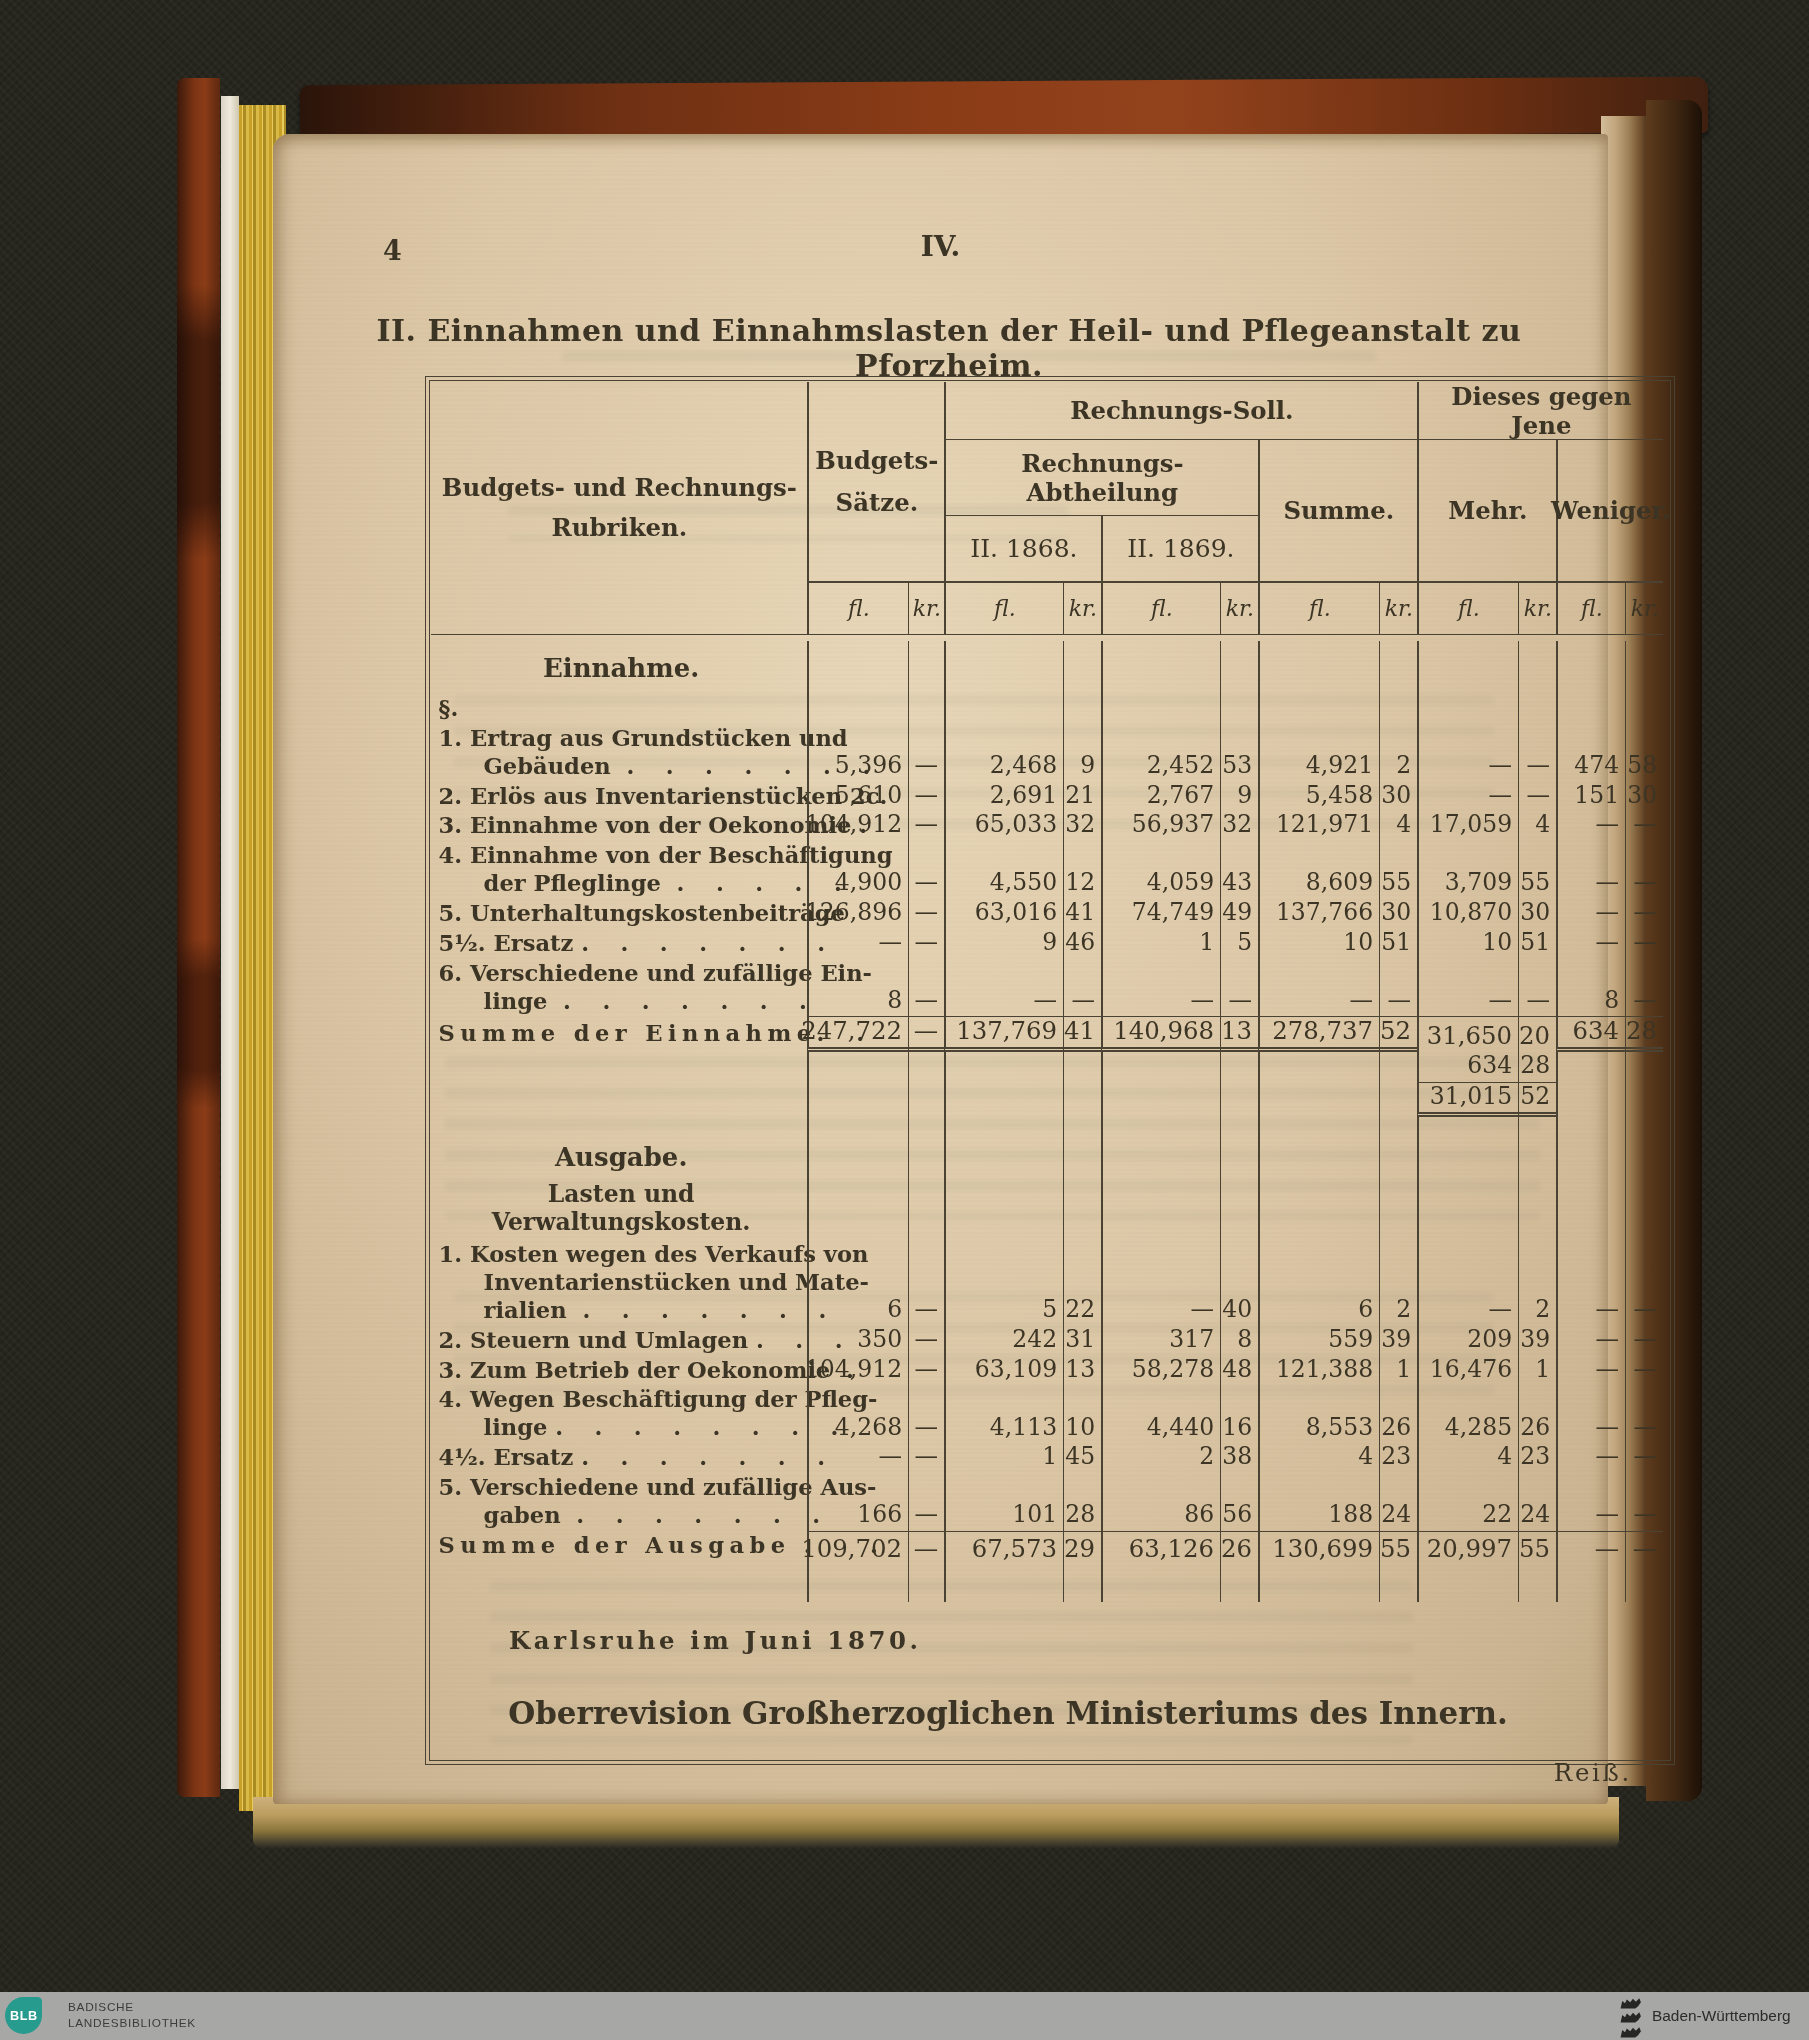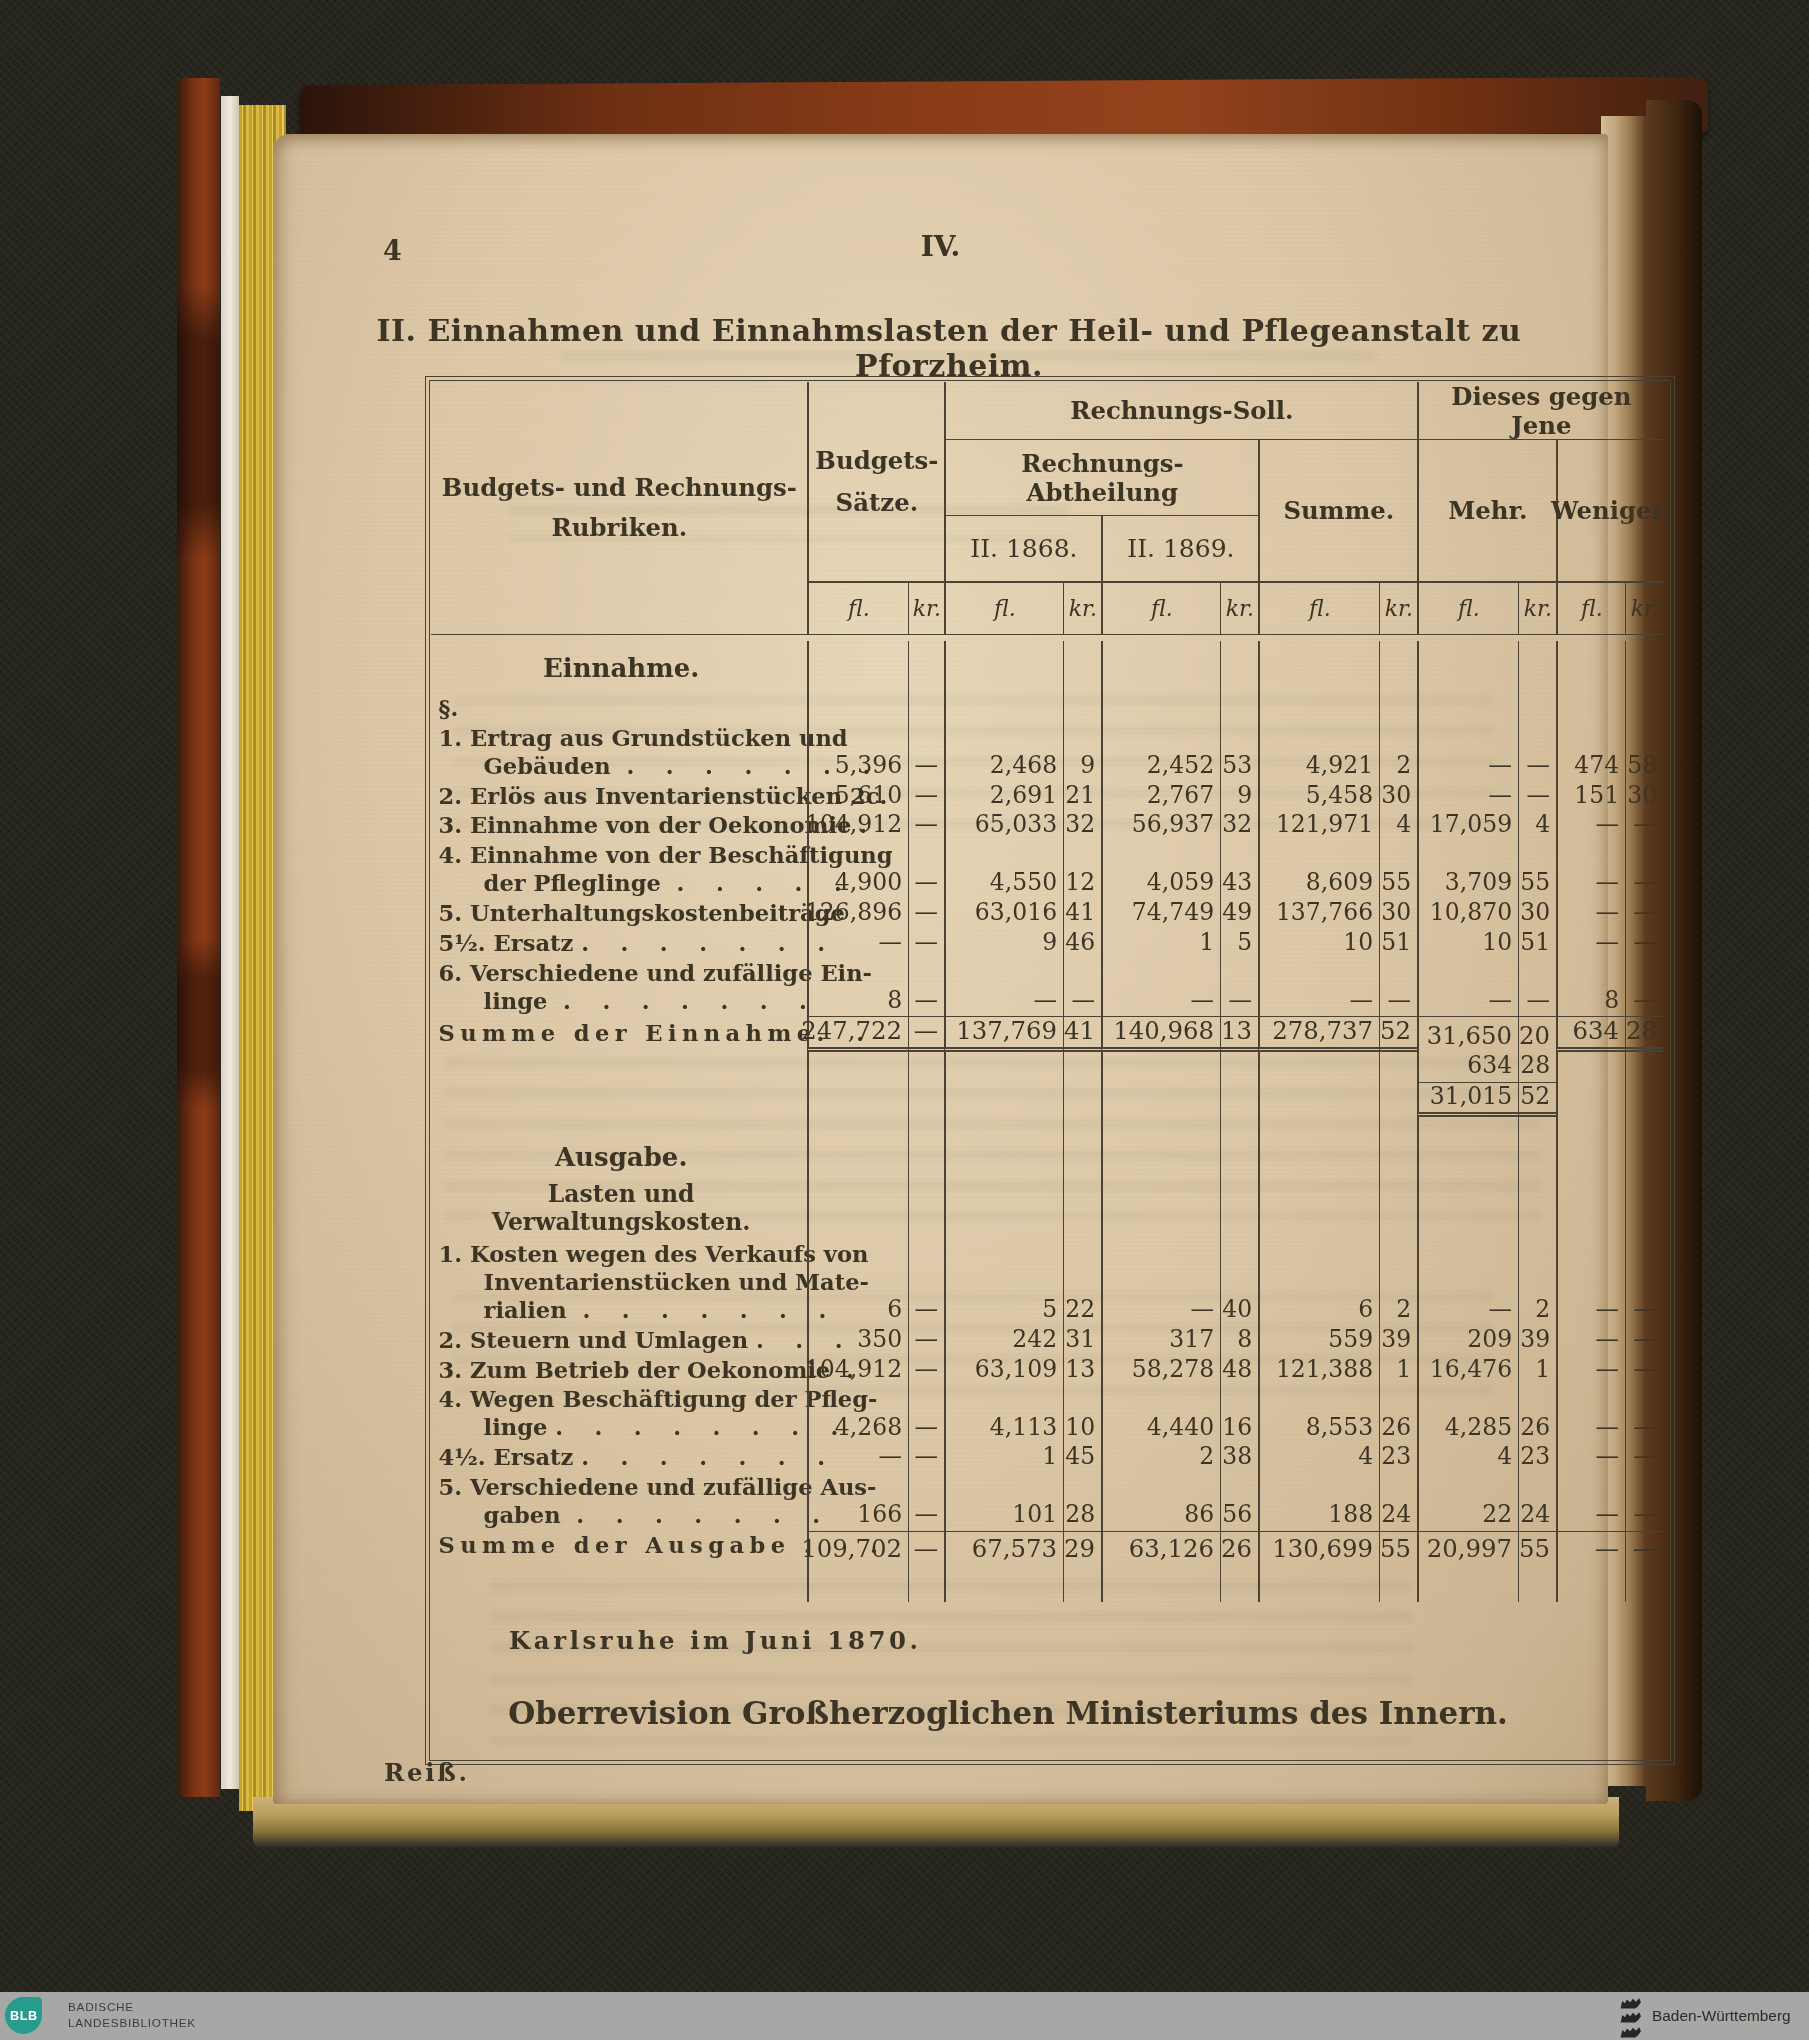--- a/index.html
+++ b/index.html
@@ -117,21 +117,21 @@
   .num.c0,.num.c2,.num.c4,.num.c6,.num.c8,.num.c10{border-left:2.7px double var(--ink)}
   .num.c1,.num.c3,.num.c5,.num.c7,.num.c9,.num.c11{border-left:0.9px solid var(--ink)}
   .num.r-sumE,.num.r-sumA{border-top:1.8px solid var(--ink);font-size:24.4px}
   .num.r-sumE:not(.c8):not(.c9){border-bottom:5.4px double var(--ink)}
   .num.r-carry1.c8,.num.r-carry1.c9{border-bottom:1.8px solid var(--ink)}
   .num.r-carry2.c8,.num.r-carry2.c9{border-bottom:5.4px double var(--ink)}
   
   .sig{position:relative;margin-top:23.5px}
   .sig-place{padding-left:83px;font-size:24.4px;font-weight:bold;letter-spacing:3.6px}
   .sig-office{margin-top:40px;text-align:center;font-size:31px;font-weight:bold;transform:translateX(-42px)}
-  .sig-name{margin-top:27px;text-align:left;font-size:24.4px;font-weight:bold;transform:translateX(-42px);letter-spacing:2.7px}
+  .sig-name{margin-top:27px;text-align:right;font-size:24.4px;font-weight:normal;transform:translateX(-42px);letter-spacing:2.7px}
   
   .bar{
     position:absolute;left:0;top:1992px;width:1809px;height:49px;background:#a7a7a5;
     font-family:"Liberation Sans","DejaVu Sans",sans-serif;display:flex;align-items:center;
   }
   .blb-logo{position:absolute;left:5.4px;top:5.4px;width:37px;height:37px;background:#279b8d;
     border-radius:50% 12% 50% 50%;display:flex;align-items:center;justify-content:center;
     color:#fff;font-weight:bold;font-size:12.7px;letter-spacing:0.5px}
   .lib-name{position:absolute;left:68px;top:7.2px;color:#3c3c3a;font-weight:normal;font-size:11.8px;line-height:16.3px;letter-spacing:0.7px}
   .lions{position:absolute;left:1619px;top:3.6px;width:23.5px;display:flex;flex-direction:column;gap:0.9px}

